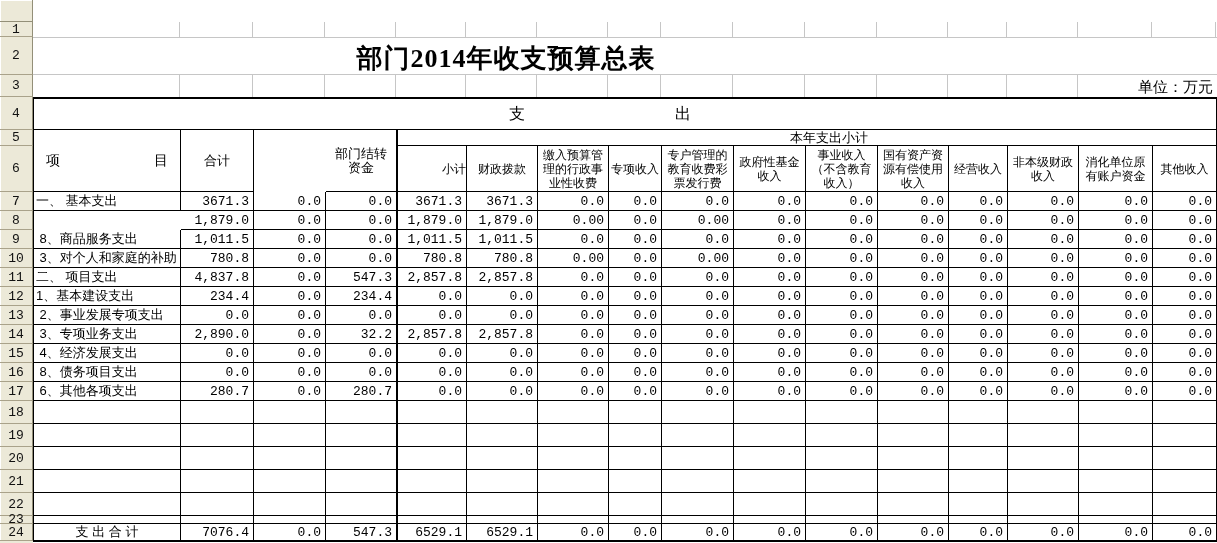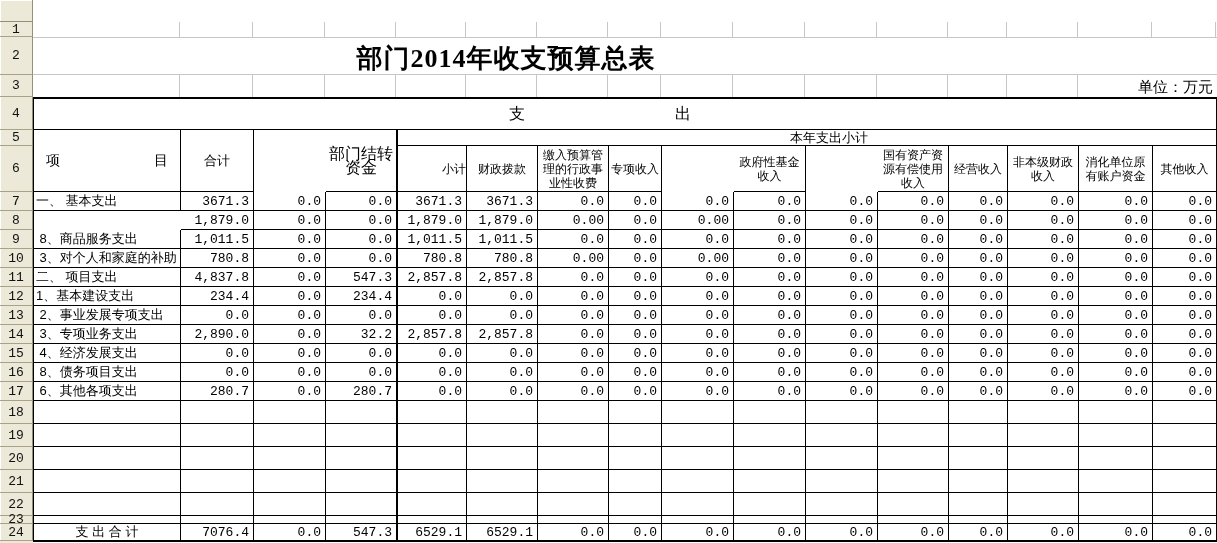--- a/index.html
+++ b/index.html
@@ -140,31 +140,37 @@
     <div class="btable" id="btable">
       <div class="cell banner">
         <span>支</span>
         <span>出</span>
       </div>
       <div class="cell itemhdr">
         <span>项</span>
         <span>目</span>
       </div>
       <div class="cell hdr" style="grid-column:2;grid-row:2/span 2;font-size:13px;">合计</div>
-      <div class="cell hdr" style="grid-column:4;grid-row:2/span 2;font-size:16px;">部门结转
+      <div class="cell hdr" style="grid-column:4;grid-row:2/span 2;font-size:13px;">部门结转
 资金</div>
       <div class="cell hdr thickL" style="grid-column:5/17;grid-row:2;font-size:13px;">本年支出小计</div>
     <div class="cell hdr thickL" style="grid-area: 3 / 5;">小计</div>
         <div class="cell hdr" style="grid-area: 3 / 6;">财政拨款</div>
         <div class="cell hdr" style="grid-area: 3 / 7;">缴入预算管
 理的行政事
 业性收费</div>
         <div class="cell hdr" style="grid-area: 3 / 8;">专项收入</div>
+        <div class="cell hdr" style="grid-area: 3 / 9;">专户管理的
+教育收费彩
+票发行费</div>
         <div class="cell hdr" style="grid-area: 3 / 10;">政府性基金
 收入</div>
+        <div class="cell hdr" style="grid-area: 3 / 11;">事业收入
+（不含教育
+收入）</div>
         <div class="cell hdr" style="grid-area: 3 / 12;">国有资产资
 源有偿使用
 收入</div>
         <div class="cell hdr" style="grid-area: 3 / 13;">经营收入</div>
         <div class="cell hdr" style="grid-area: 3 / 14;">非本级财政
 收入</div>
         <div class="cell hdr" style="grid-area: 3 / 15;">消化单位原
 有账户资金</div>
         <div class="cell hdr" style="grid-area: 3 / 16;">其他收入</div>
         <div class="cell lbl" style="grid-area: 4 / 1;">一、 基本支出</div>

